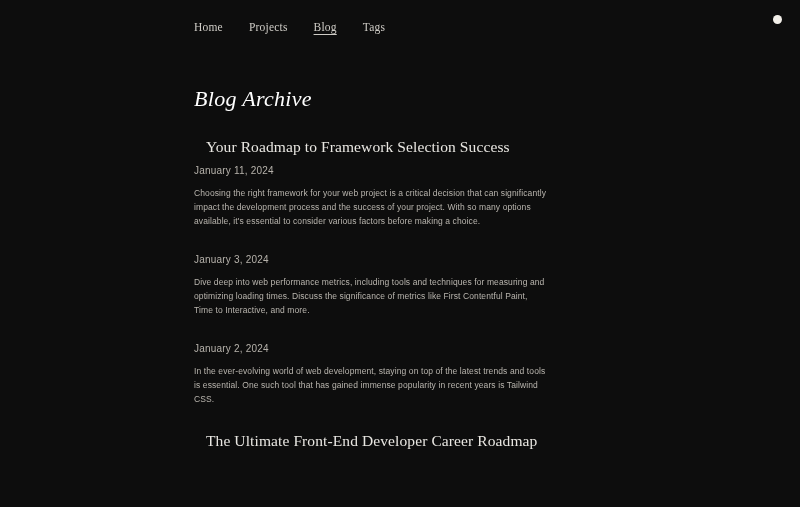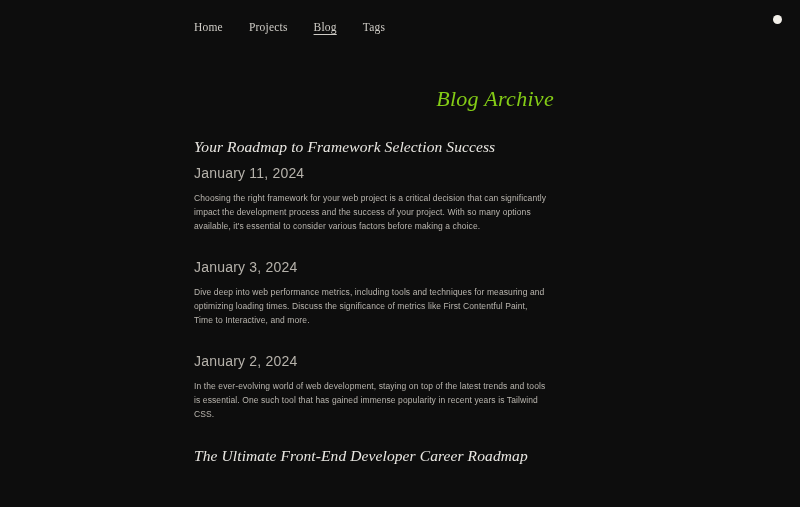--- a/index.html
+++ b/index.html
@@ -57,43 +57,41 @@
   
   .content {
     padding: 44px 0 0 194px;
     width: 360px;
   }
   .page-title {
     font-family: "Liberation Serif", serif;
     font-style: italic;
     font-size: 22px;
     font-weight: 400;
-    color: #84cc16;
+    color: #ffffff;
     margin: 0 0 26px 0;
     letter-spacing: 0.3px;
-    text-align: right;
   }
 
   .post {
     margin-bottom: 26px;
     width: 352px;
   }
   .post-title {
     font-family: "Liberation Serif", serif;
     font-size: 15.5px;
     font-weight: 400;
     color: #e9e7e2;
-    margin: 0 0 8px 0;
+    margin: 0 0 8px 12px;
     letter-spacing: 0.1px;
     line-height: 1.2;
     cursor: pointer;
-    font-style: italic;
   }
   .post-date {
-    font-size: 14px;
+    font-size: 10px;
     color: #b6b2ab;
     margin: 8px 0 10px 0;
     letter-spacing: 0.2px;
   }
   .post-excerpt {
     font-size: 8.5px;
     line-height: 1.65;
     color: #b9b5ae;
     margin: 0;
     letter-spacing: 0.1px;

